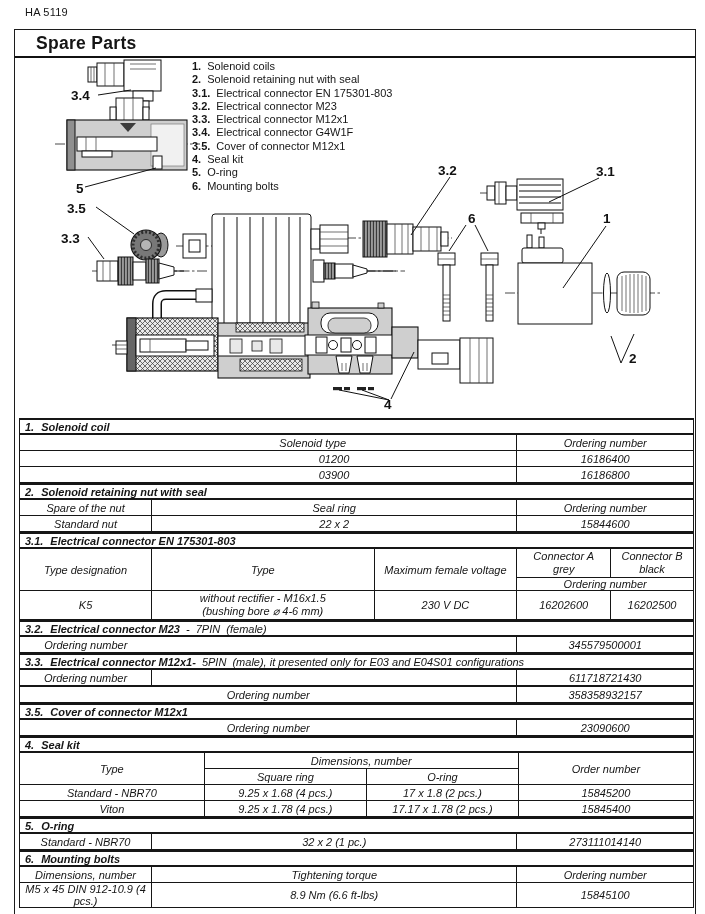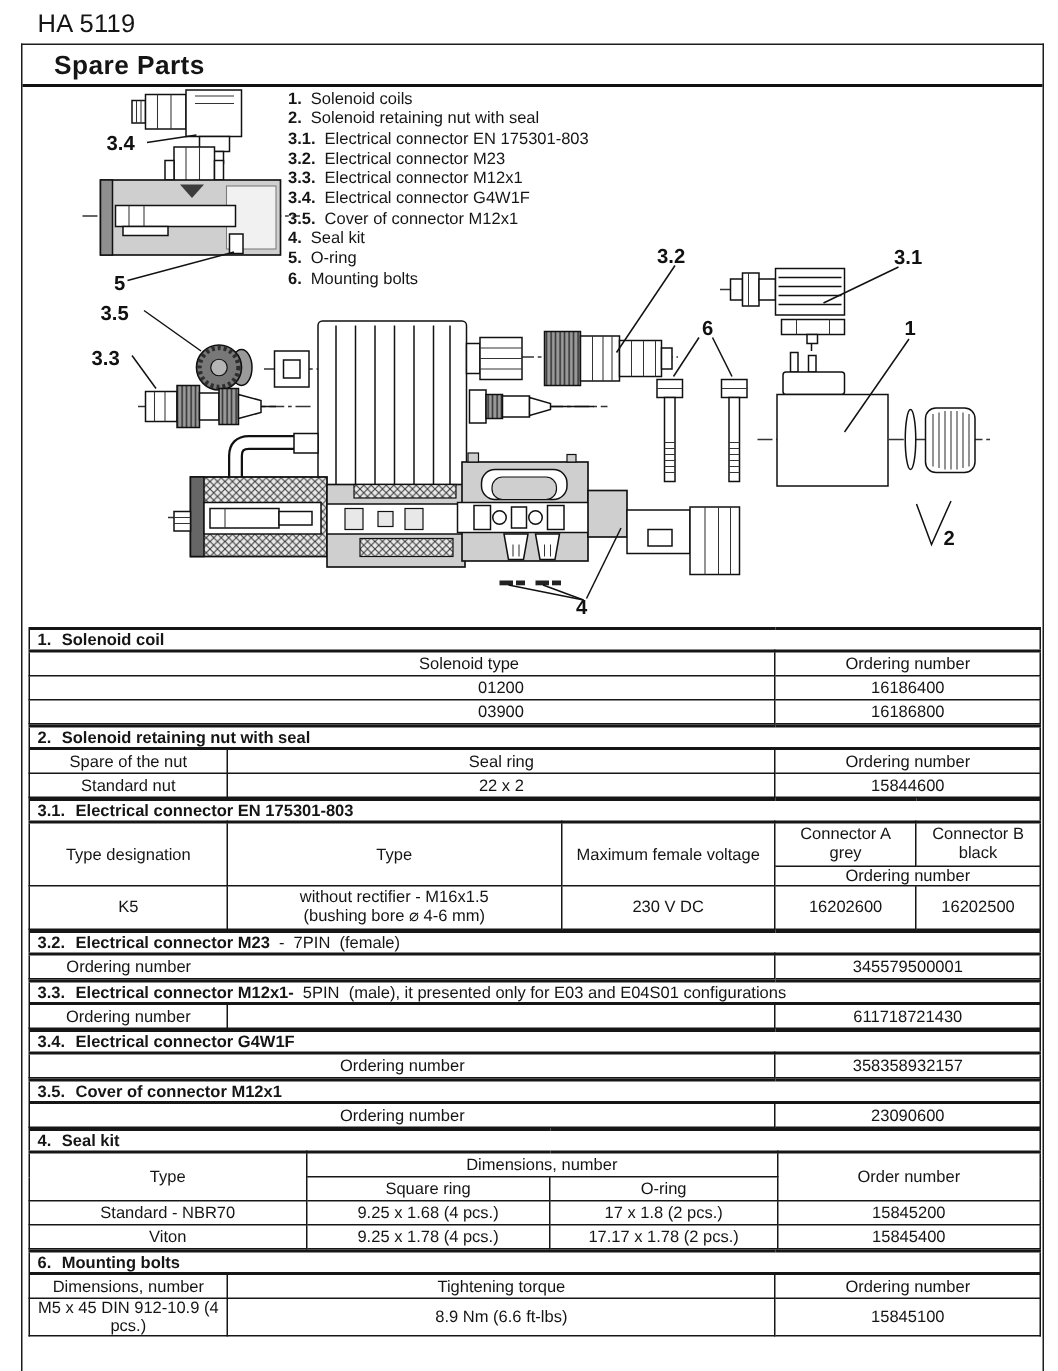--- a/index.html
+++ b/index.html
@@ -1,39 +1,39 @@
 <!DOCTYPE html>
 <html><head>
 <meta charset="utf-8">
 <style>
   html,body{margin:0;padding:0;}
   body{
     width:705px;height:914px;position:relative;overflow:hidden;
     background:#ffffff;color:#151515;
     font-family:"Liberation Sans", sans-serif;
   }
-  .doc-code{position:absolute;left:25px;top:6px;font-size:17px;letter-spacing:.2px;}
+  .doc-code{position:absolute;left:25px;top:6px;font-size:11px;letter-spacing:.2px;}
   .page-box{
     position:absolute;left:14px;top:29px;width:682px;height:885px;
     border:1.6px solid #1c1c1c;border-bottom:none;box-sizing:border-box;background:#fff;
   }
   .title-band{
     height:26px;border-bottom:2.5px solid #111;display:flex;align-items:center;
     padding-left:21px;font-size:17.5px;font-weight:bold;letter-spacing:.3px;
   }
   .diagram{position:relative;height:360px;overflow:hidden;}
   .diagram svg{position:absolute;left:0;top:0;}
   .parts-list{position:absolute;left:177px;top:2px;margin:0;padding:0;list-style:none;
     font-size:11px;line-height:13.3px;}
   .parts-list li{display:flex;}
   .pnum{font-weight:bold;margin-right:6px;}
 
   
   .tables{margin-left:4px;width:675px;}
-  table{border-collapse:collapse;table-layout:fixed;width:675px;font-size:11px;color:#151515;}
+  table{border-collapse:collapse;table-layout:fixed;width:675px;font-size:11px;color:#151515;font-style:italic;}
   td{border:1px solid #161616;text-align:center;vertical-align:middle;height:15px;padding:0 3px;overflow:hidden;}
   tr.sec td{border-bottom:2px solid #161616;border-top:2px solid #161616;text-align:left;height:13px;}
   .sec-num{font-weight:bold;margin:0 7px 0 2px;}
   .sec-text{font-weight:bold;}
   .sec-rest{margin-left:6px;font-weight:normal;}
   td.nr{border-right:none;} td.nl{border-left:none;}
   td.padl{text-align:center;padding-left:92px;}
   tr.h1 td{height:28px;} tr.h2 td{height:12px;} tr.d2 td{height:28px;}
   .cell-line{line-height:13px;}
 
@@ -469,23 +469,20 @@
     </tbody>
       </table>
 
     <table>
       <colgroup>
           <col style="width:19.6%">
           <col style="width:54.2%">
           <col style="width:26.2%">
         </colgroup>
       <tbody>
-          <tr class="sec">
-            <td colspan="3"><span class="sec-num">3.4.</span><span class="sec-text">Electrical connector G4W1F</span></td>
-          </tr>
       <tr>
         <td colspan="2">Ordering number</td>
         <td>358358932157</td>
       </tr>
     </tbody>
       </table>
 
     <table>
       <colgroup>
           <col style="width:19.6%">
@@ -531,20 +528,37 @@
       </tr>
       <tr>
         <td>Viton</td>
         <td>9.25 x 1.78 (4 pcs.)</td>
         <td>17.17 x 1.78 (2 pcs.)</td>
         <td>15845400</td>
       </tr>
     </tbody>
       </table>
 
+    <table>
+      <colgroup>
+          <col style="width:19.6%">
+          <col style="width:54.2%">
+          <col style="width:26.2%">
+        </colgroup>
+      <tbody>
+          <tr class="sec">
+            <td colspan="3"><span class="sec-num">5.</span><span class="sec-text">O-ring</span></td>
+          </tr>
+      <tr>
+        <td>Standard - NBR70</td>
+        <td>32 x 2 (1 pc.)</td>
+        <td>273111014140</td>
+      </tr>
+    </tbody>
+      </table>
 
     <table>
       <colgroup>
           <col style="width:19.6%">
           <col style="width:54.2%">
           <col style="width:26.2%">
         </colgroup>
       <tbody>
           <tr class="sec">
             <td colspan="3"><span class="sec-num">6.</span><span class="sec-text">Mounting bolts</span></td>

